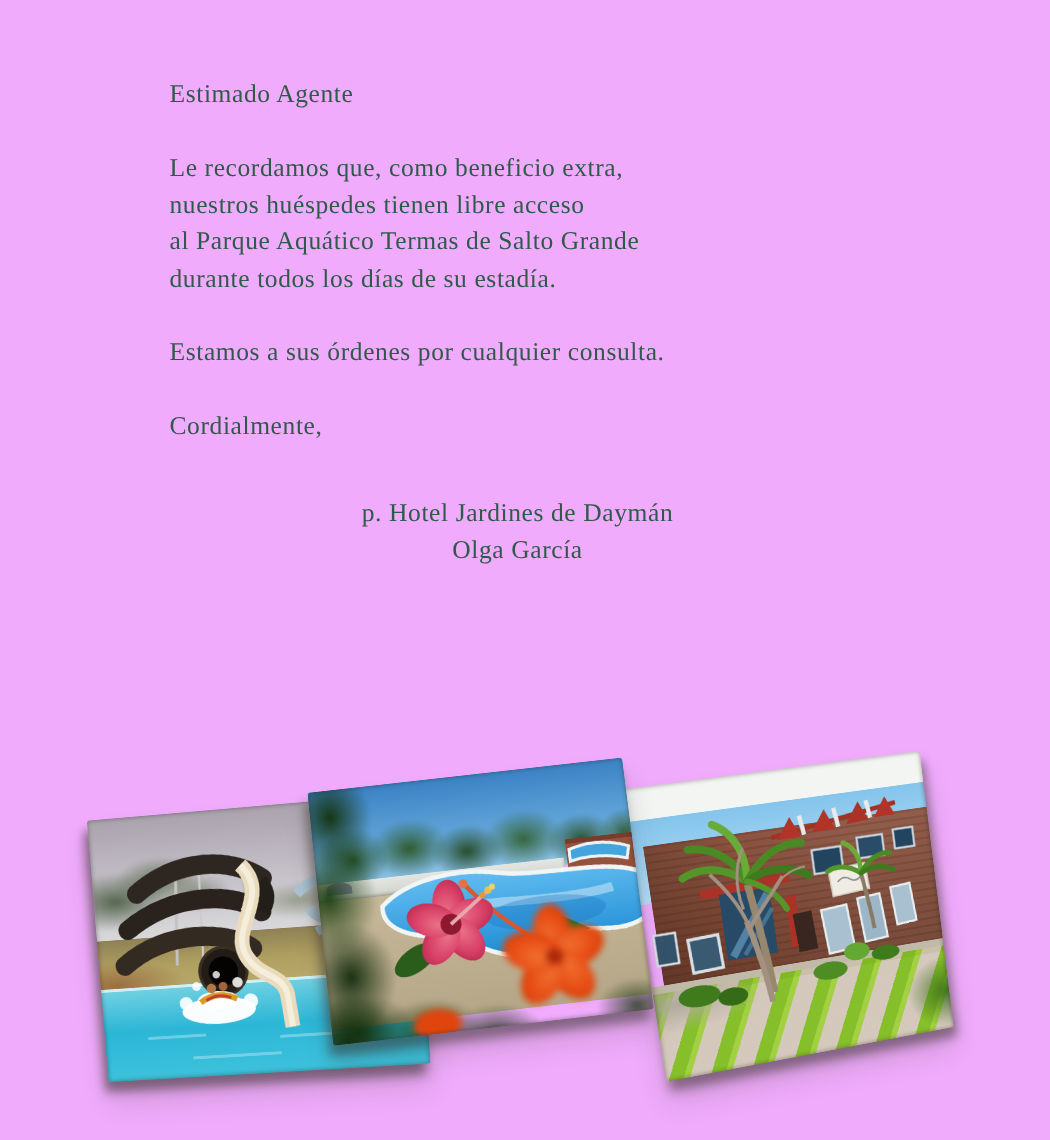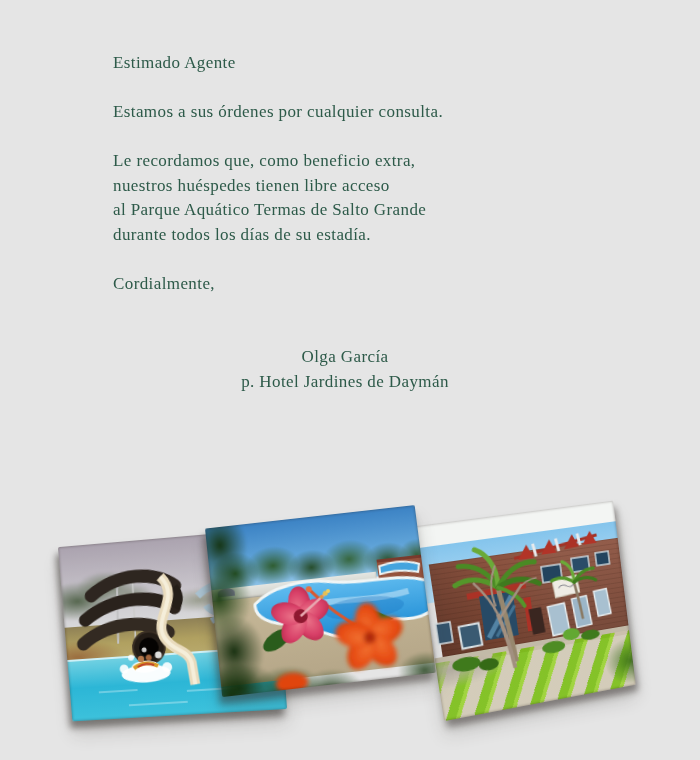--- a/index.html
+++ b/index.html
@@ -1,23 +1,23 @@
 <!DOCTYPE html>
 <html><head>
 <meta charset="utf-8">
 <style>
   html,body{margin:0;padding:0;background:#ffffff;width:700px;height:760px;overflow:hidden;}
-  .page{position:relative;width:700px;height:760px;background:#e5e5e5;
+  .page{position:relative;width:700px;height:760px;background:#f0abfc;
         font-family:"Liberation Serif","DejaVu Serif",serif;}
 
   
   .letter{position:absolute;left:113px;top:51px;width:480px;
           color:#2d5a49;font-size:17px;line-height:24.5px;letter-spacing:0.4px;}
   .letter p{margin:0 0 24.5px 0;white-space:pre-wrap;}
-  .letter p.closing{margin-bottom:49px;}
+  .letter p.closing{margin-bottom:34px;}
   .signature{width:464px;text-align:center;}
   .signature p{margin:0;}
 
   
   .photo{position:absolute;overflow:hidden;border-radius:2px;}
   .photo::after{content:"";position:absolute;inset:0;pointer-events:none;
                 box-shadow:inset 0 0 3px rgba(35,28,22,.45);}
   .layer{position:absolute;}
   .photo svg{position:absolute;inset:0;width:100%;height:100%;}
 
@@ -82,29 +82,29 @@
     radial-gradient(ellipse 20% 60% at 99% 55%, rgba(58,110,26,.9), transparent 70%),
     repeating-linear-gradient(115deg, rgba(127,192,30,.95) 0 9px, rgba(155,211,50,.92) 9px 13px, rgba(210,202,182,.92) 13px 26px);}
 </style>
 </head>
 <body>
 
 <div class="page">
 
   <div class="letter">
     <p>Estimado Agente</p>
-    <p>Estamos a sus órdenes por cualquier consulta.</p>
     <p>Le recordamos que, como beneficio extra,
 nuestros huéspedes tienen libre acceso
 al Parque Aquático Termas de Salto Grande
 durante todos los días de su estadía.</p>
+    <p>Estamos a sus órdenes por cualquier consulta.</p>
     <p class="closing">Cordialmente,</p>
     <div class="signature">
+      <p>p. Hotel Jardines de Daymán</p>
       <p>Olga García</p>
-      <p>p. Hotel Jardines de Daymán</p>
     </div>
   </div>
 
   <div>
 
     <div class="photo photo-waterpark">
       <div class="layer wp-sky"></div>
       <div class="layer wp-trees"></div>
       <div class="layer wp-ground"></div>
       <div class="layer wp-pool"></div>

